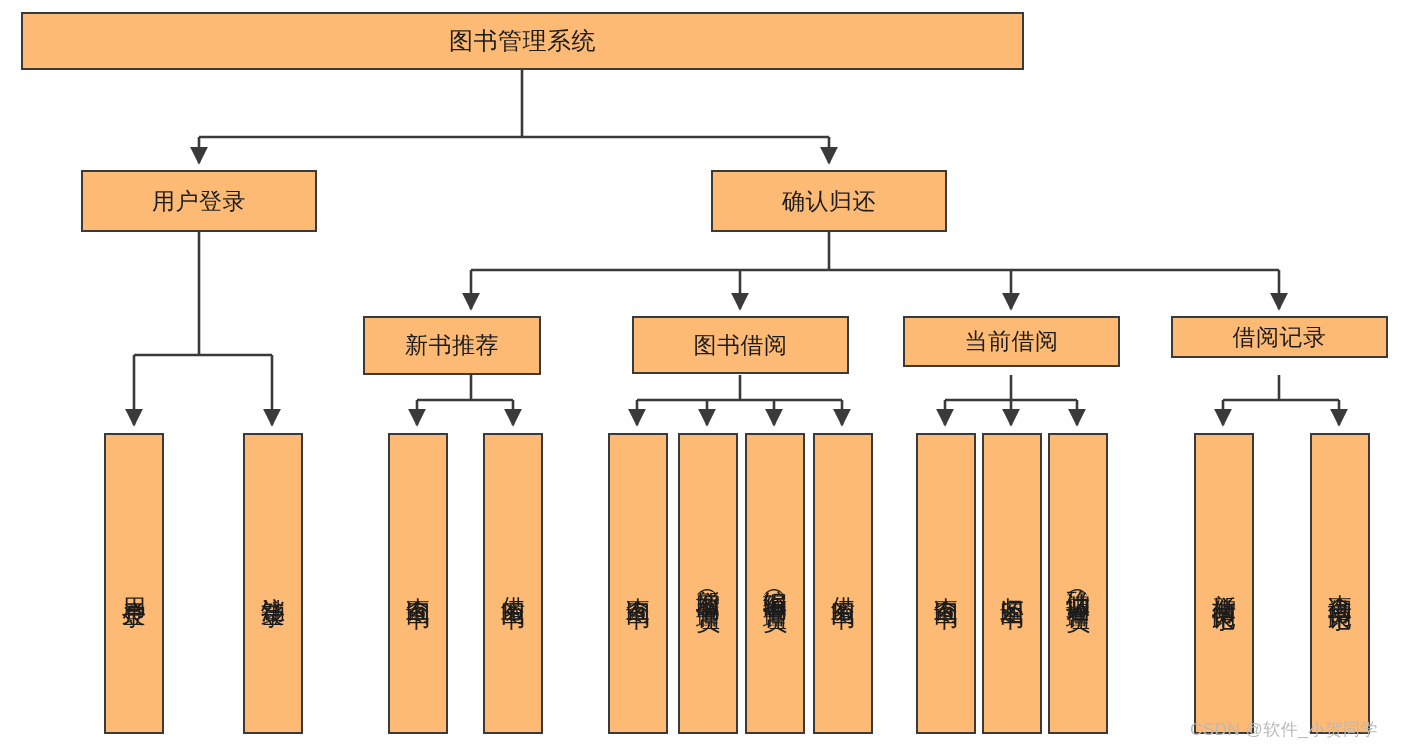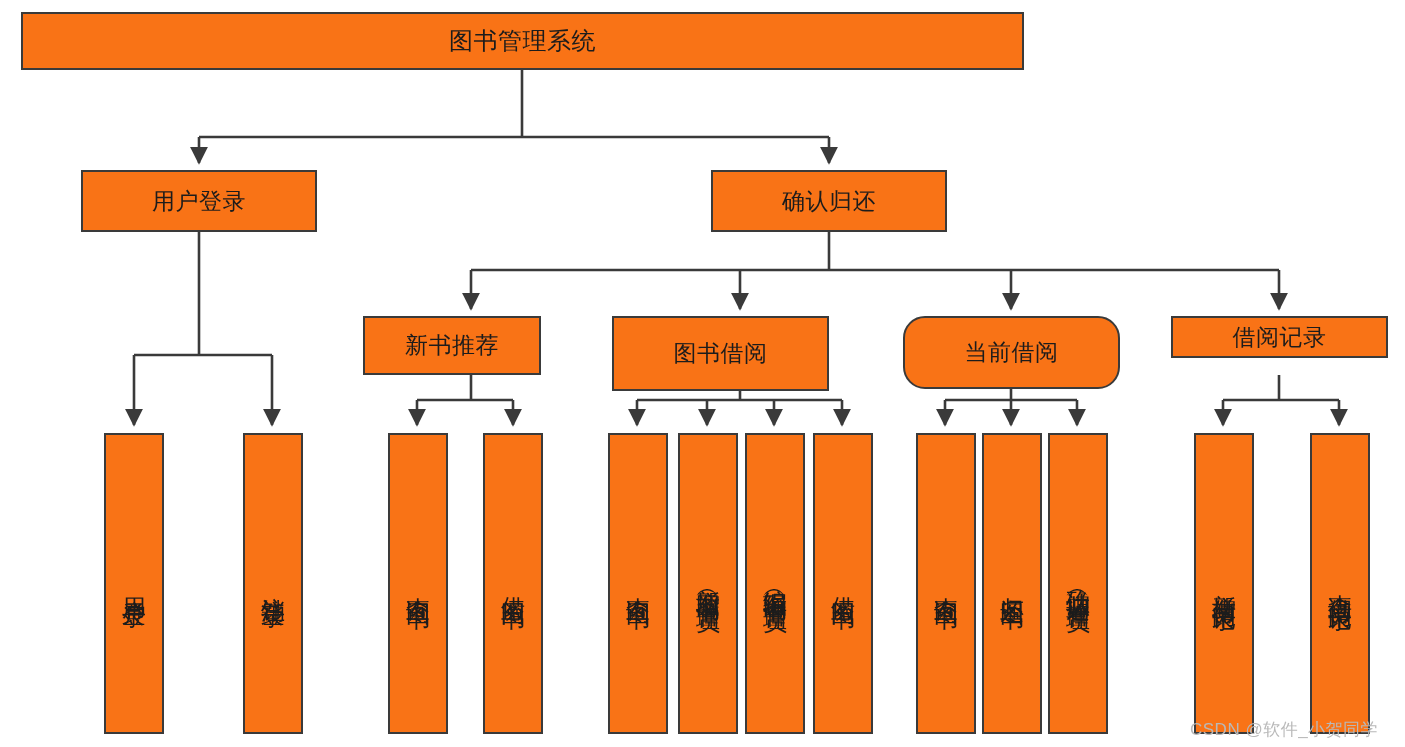--- a/index.html
+++ b/index.html
@@ -23,21 +23,21 @@
     left: 0;
     top: 0;
     width: 1405px;
     height: 747px;
     pointer-events: none;
   }
   .node {
     position: absolute;
     box-sizing: border-box;
     border: 2px solid #3a3a3a;
-    background: #f97316;
+    background: #fdba74;
     color: #1c1c1c;
     display: flex;
     align-items: center;
     justify-content: center;
     z-index: 2;
   }
   .node .label {
     display: block;
     text-align: center;
     line-height: 1.0;
@@ -140,25 +140,25 @@
   </div>
 
   <div class="node horiz" style="left:711px; top:170px; width:236px; height:62px;">
     <span class="label">确认归还</span>
   </div>
 
   <div class="node horiz" style="left:363px; top:316px; width:178px; height:59px;">
     <span class="label">新书推荐</span>
   </div>
 
-  <div class="node horiz" style="left:612px; top:316px; width:217px; height:75px;">
+  <div class="node horiz" style="left:632px; top:316px; width:217px; height:58px;">
     <span class="label">图书借阅</span>
   </div>
 
-  <div class="node horiz" style="left:903px; top:316px; width:217px; height:73px;border-radius:22px;">
+  <div class="node horiz" style="left:903px; top:316px; width:217px; height:51px;">
     <span class="label">当前借阅</span>
   </div>
 
   <div class="node horiz" style="left:1171px; top:316px; width:217px; height:42px;">
     <span class="label">借阅记录</span>
   </div>
 
   <div class="node vert" style="left:104px; top:433px; width:60px; height:301px;">
     <span class="label">用户登录</span>
   </div>

